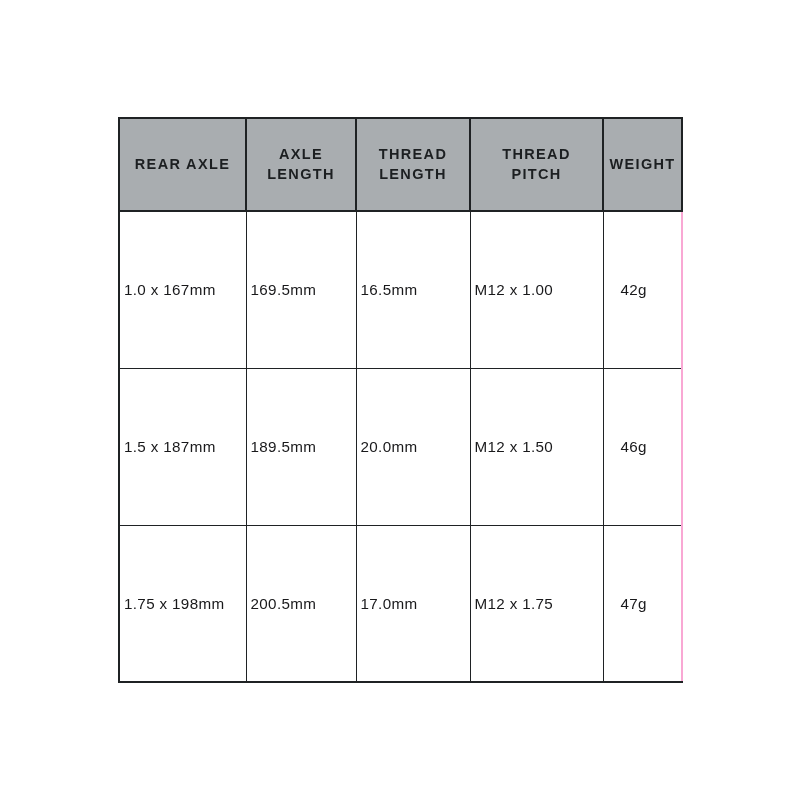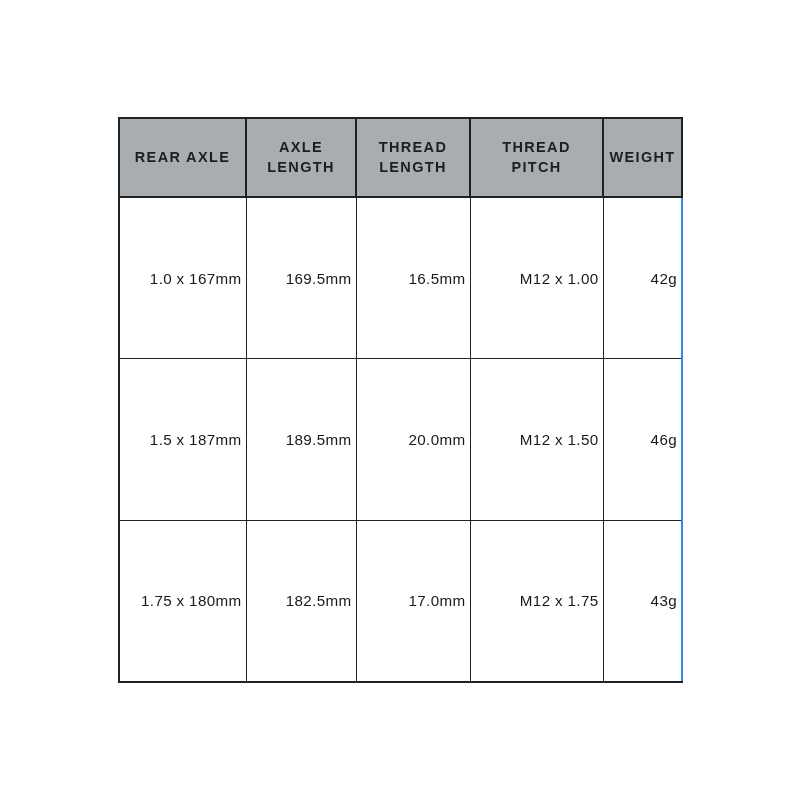--- a/index.html
+++ b/index.html
@@ -38,21 +38,21 @@
     border: 2px solid #1f2224;
   }
 
   table.spec-table col.c0 { width: 127px; }
   table.spec-table col.c1 { width: 110px; }
   table.spec-table col.c2 { width: 114px; }
   table.spec-table col.c3 { width: 133px; }
   table.spec-table col.c4 { width: 79px; }
 
   thead tr.header-row {
-    height: 79px;
+    height: 93px;
   }
 
   thead th {
     background: #a9adb0;
     border: 2px solid #1f2224;
     color: #1c1f21;
     font-size: 14.5px;
     font-weight: 700;
     letter-spacing: 1.35px;
     line-height: 1.36;
@@ -67,37 +67,37 @@
     height: 54.1px;
   }
 
   tbody td {
     background: #ffffff;
     border: 1px solid #1f2224;
     color: #19191b;
     font-size: 15.2px;
     font-weight: 400;
     letter-spacing: 0.35px;
-    text-align: right;
+    text-align: left;
     vertical-align: middle;
     padding: 2px 4px;
     white-space: nowrap;
   }
 
   tbody tr.data-row:first-child td {
     border-top: 2px solid #1f2224;
   }
   tbody tr.data-row:last-child td {
     border-bottom: 2px solid #1f2224;
   }
   tbody td:first-child {
     border-left: 2px solid #1f2224;
   }
   tbody td:last-child {
-    border-right: 2px solid #3b82f6;
+    border-right: 2px solid #f9a8d4;
     padding-left: 17px;
   }
 </style>
 </head>
 <body>
 
 <div class="page">
   <div class="spec-table-wrap">
     <table class="spec-table">
       <colgroup>
@@ -128,22 +128,22 @@
           <td>42g</td>
         </tr>
         <tr class="data-row">
           <td>1.5 x 187mm</td>
           <td>189.5mm</td>
           <td>20.0mm</td>
           <td>M12 x 1.50</td>
           <td>46g</td>
         </tr>
         <tr class="data-row">
-          <td>1.75 x 180mm</td>
-          <td>182.5mm</td>
+          <td>1.75 x 198mm</td>
+          <td>200.5mm</td>
           <td>17.0mm</td>
           <td>M12 x 1.75</td>
-          <td>43g</td>
+          <td>47g</td>
         </tr>
       </tbody>
     </table>
   </div>
 </div>
 
 </body></html>

